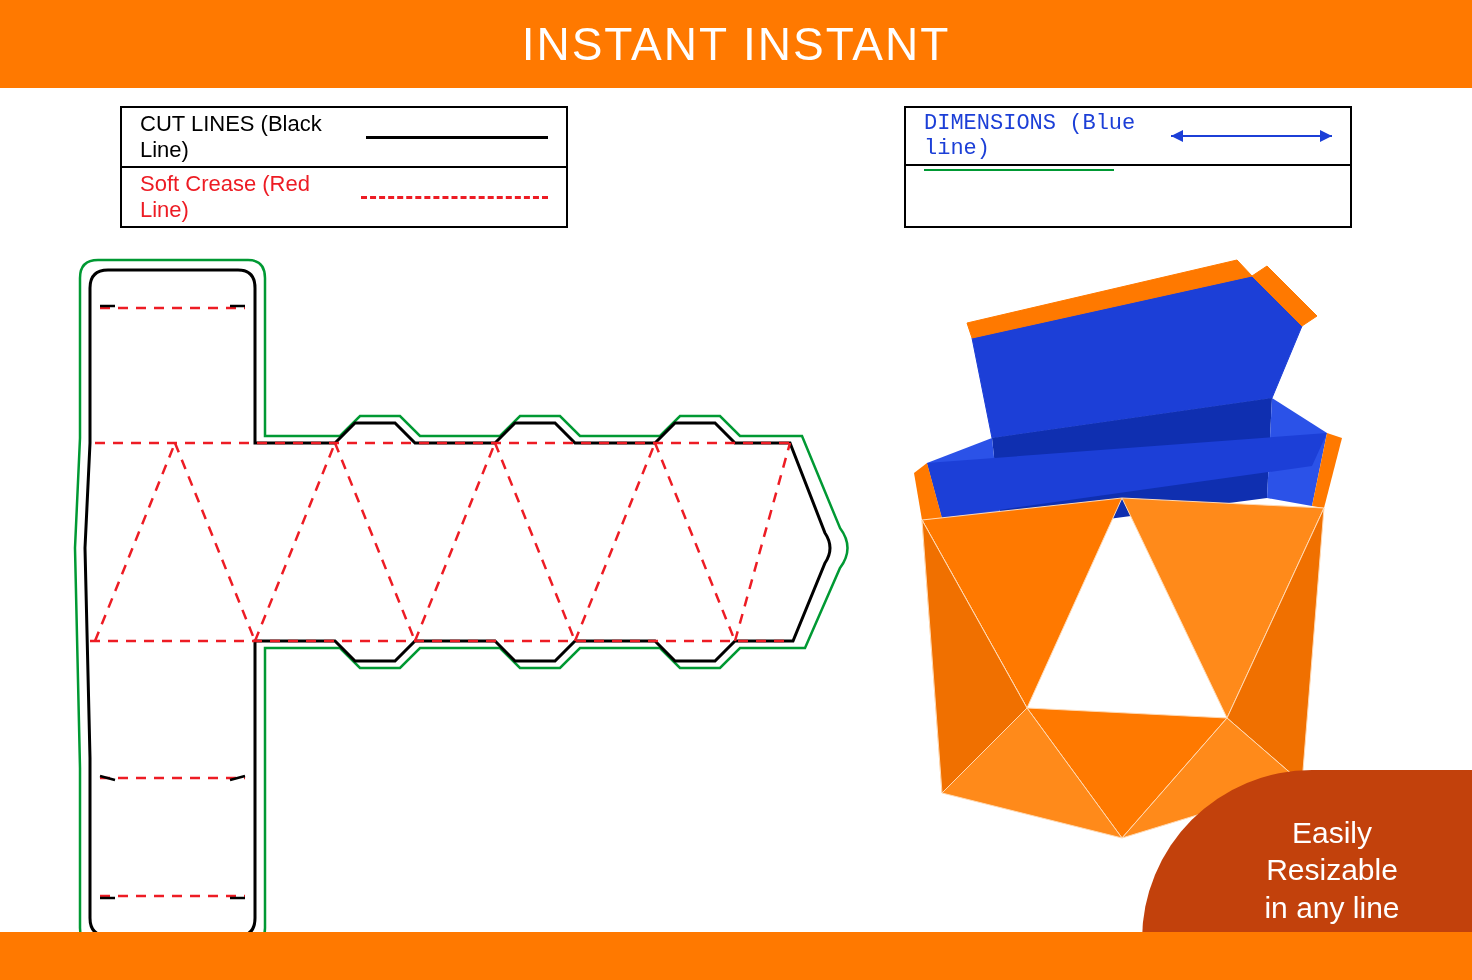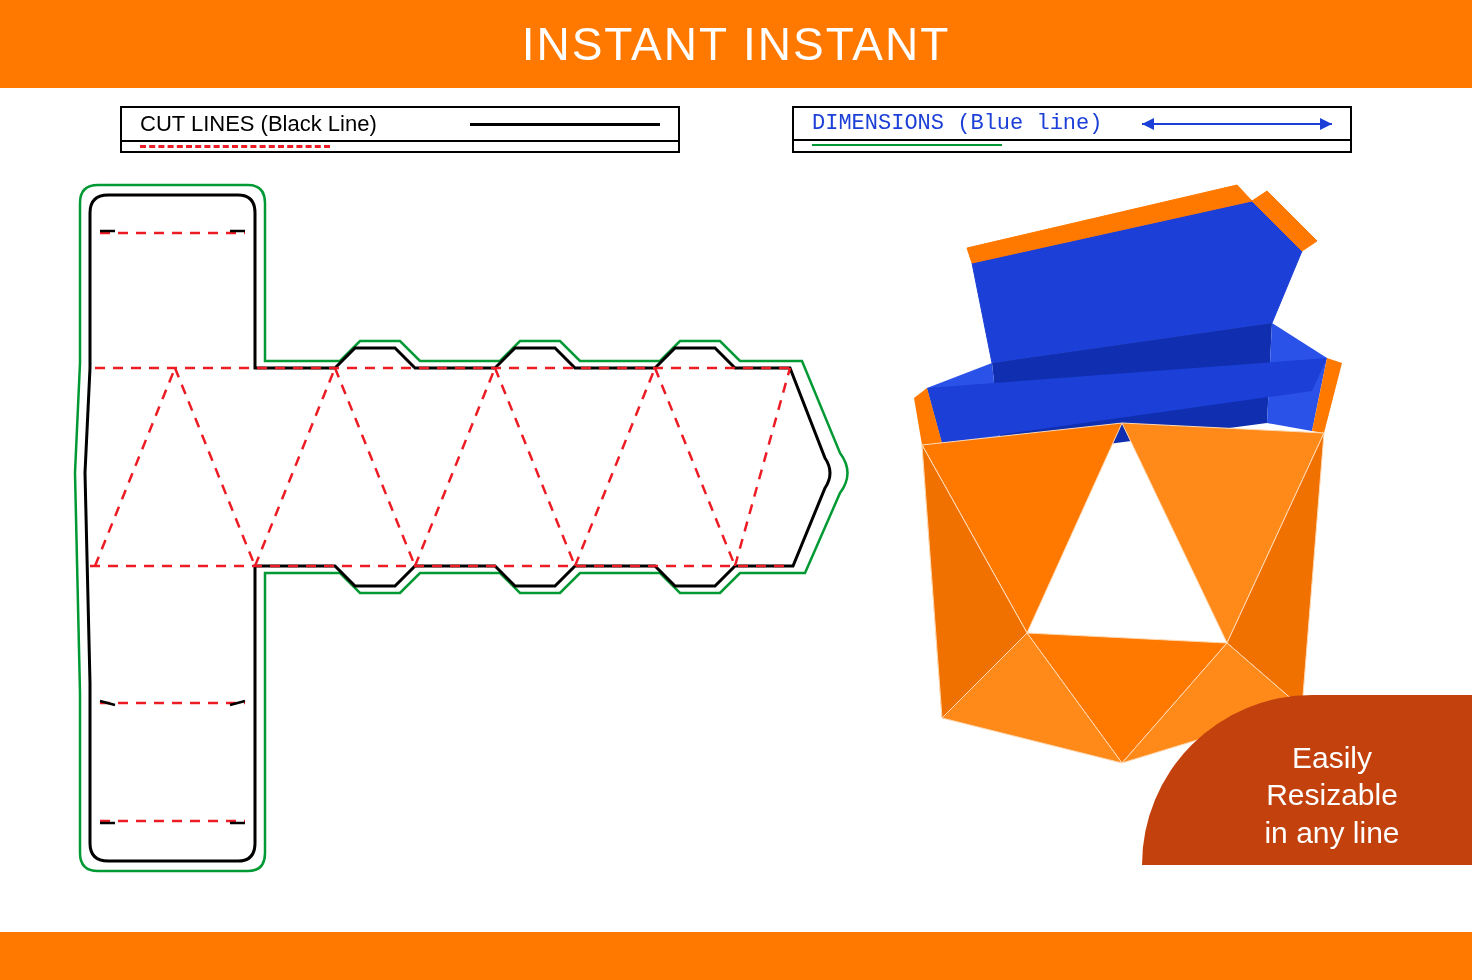--- a/index.html
+++ b/index.html
@@ -1,21 +1,21 @@
 <!DOCTYPE html>
 <html><head>
 <meta charset="utf-8">
 <style>
   * { box-sizing: border-box; margin: 0; padding: 0; }
   body { width: 1472px; height: 980px; background: #fff; font-family: Arial, Helvetica, sans-serif; position: relative; overflow: hidden; }
   .top-banner { width: 100%; height: 88px; background: #ff7900; display: flex; align-items: center; justify-content: center; }
   .top-banner-text { color: #fff; font-size: 46px; font-weight: 500; letter-spacing: 2px; }
   .bottom-banner { position: absolute; bottom: 0; width: 100%; height: 48px; background: #ff7900; }
   .legend-row { display: flex; justify-content: space-between; padding: 18px 120px 0 120px; gap: 40px; }
-  .legend-table { border: 2px solid #000; width: 560px; }
+  .legend-table { border: 2px solid #000; width: 448px; }
   .legend-cell { display: flex; align-items: center; justify-content: space-between; padding: 3px 18px; font-size: 22px; font-weight: 500; }
   .legend-cell + .legend-cell { border-top: 2px solid #000; }
   .lc-black { color: #000; }
   .lc-red { color: #ed1c24; }
   .lc-blue { color: #1c3fd7; font-family: Liberation Mono, monospace; }
   .lc-green { color: #009933; }
   .swatch { width: 190px; display: inline-block; }
   .swatch-line-black { border-top: 3px solid #000; }
   .swatch-line-red { border-top: 3px dashed #ed1c24; }
   .swatch-line-green { border-top: 2px solid #009933; }
@@ -36,20 +36,21 @@
   <div class="top-banner-text">INSTANT INSTANT</div>
 </div>
 
 <div class="legend-row">
   <div class="legend-table">
     <div class="legend-cell">
       <span class="lc-black">CUT LINES (Black Line)</span>
       <span class="swatch swatch-line-black"></span>
     </div>
     <div class="legend-cell">
+      <span class="lc-red">Soft Crease (Red Line)</span>
       <span class="swatch swatch-line-red"></span>
     </div>
   </div>
   <div class="legend-table">
     <div class="legend-cell">
       <span class="lc-blue">DIMENSIONS (Blue line)</span>
       <span class="swatch swatch-arrow"></span>
     </div>
     <div class="legend-cell">
       <span class="swatch swatch-line-green"></span>

